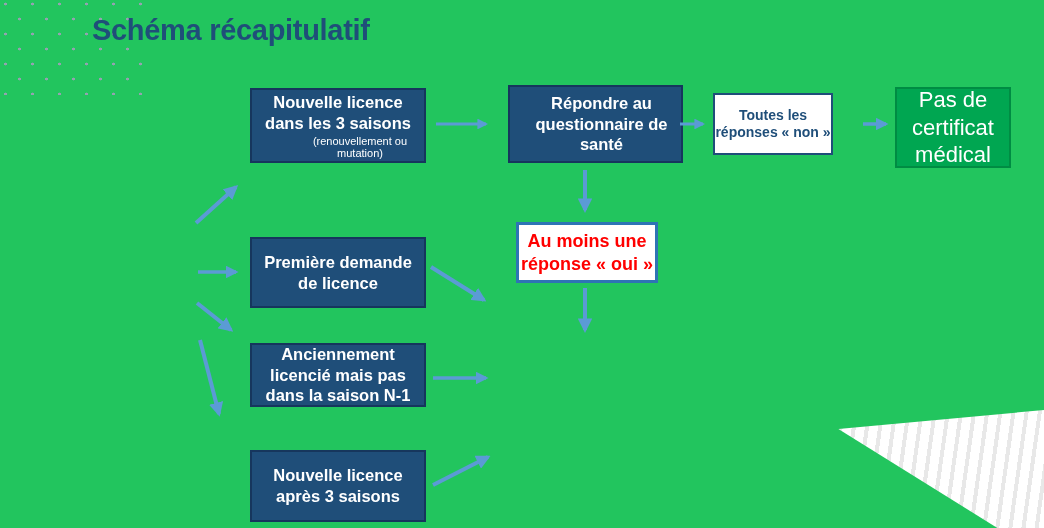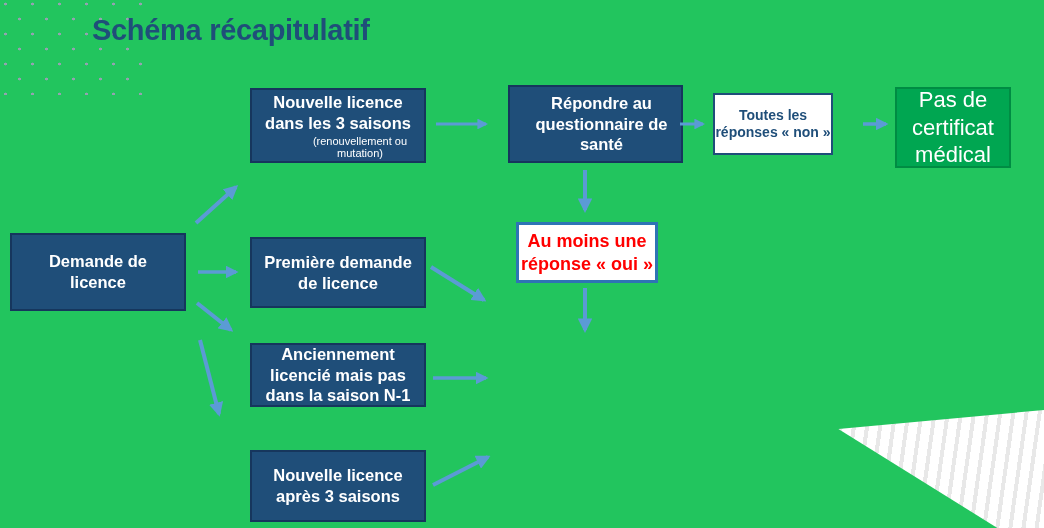--- a/index.html
+++ b/index.html
@@ -55,24 +55,20 @@
 </style>
 </head>
 <body>
 
 <div class="canvas">
 
   <div class="dots"></div>
 
   <div class="title">Schéma récapitulatif</div>
 
-  <div class="node navy n-demande">
-    <span>Demande de
-licence</span>
-  </div>
 
   <div class="node navy n-nouvelle3">
     <span>Nouvelle licence
 dans les 3 saisons</span>
     <span class="sub">(renouvellement ou mutation)</span>
   </div>
 
   <div class="node navy n-repondre">
     <span>Répondre au
 questionnaire de

